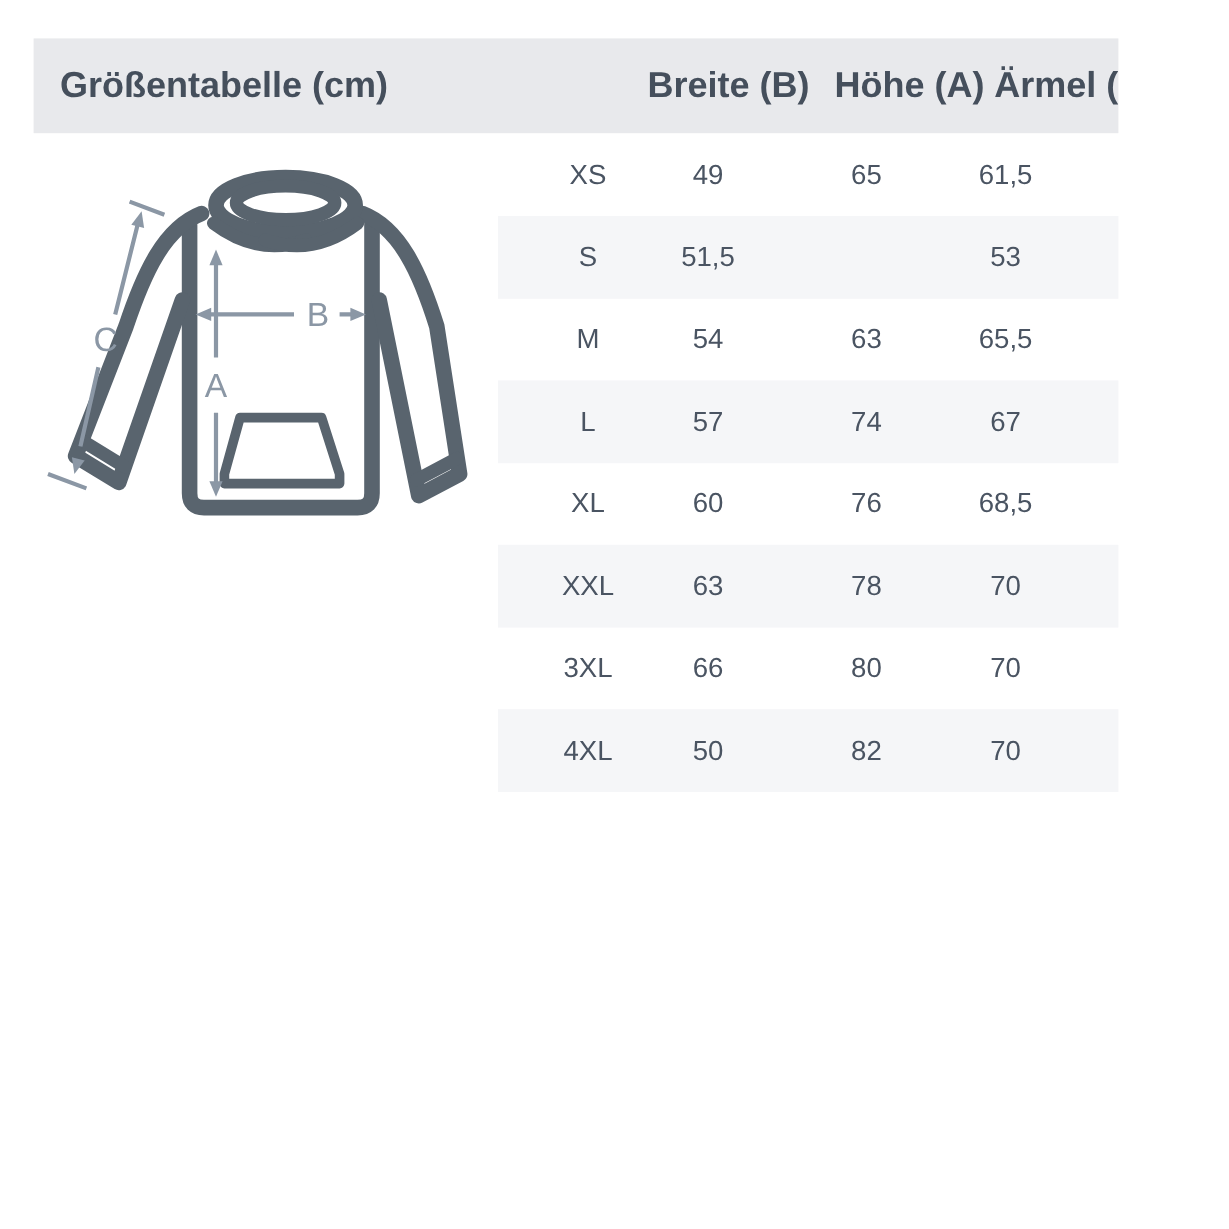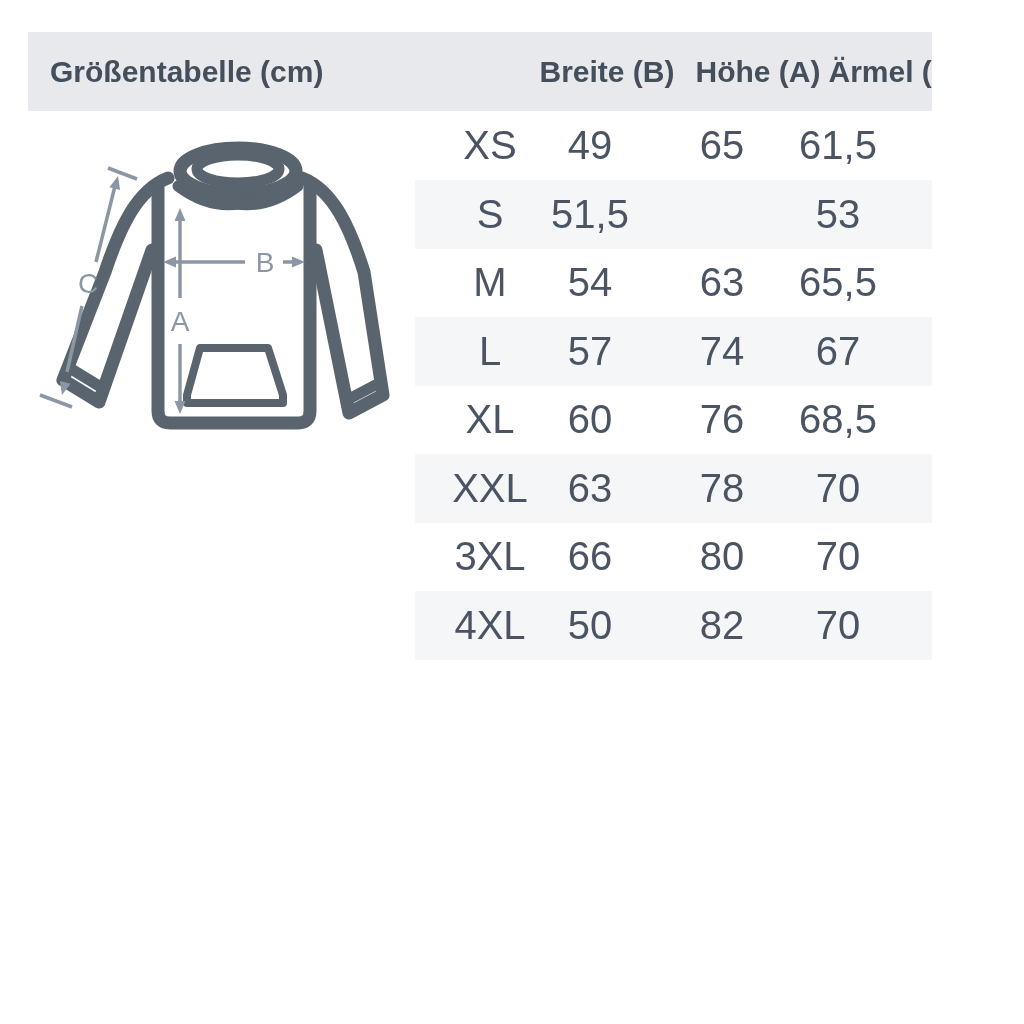--- a/index.html
+++ b/index.html
@@ -13,21 +13,21 @@
         font-size:30px;font-weight:bold;color:var(--heading_text);white-space:nowrap;}
   .band .col{position:absolute;top:50%;transform:translate(-50%,-50%);
         font-size:30px;font-weight:bold;color:var(--heading_text);white-space:nowrap;}
   .col-b{left:579px;} .col-a{left:730px;} .col-c{left:868px;}
 
   
   .rows-host{position:absolute;left:0;top:0;}
   .row{position:absolute;left:415px;width:585px;height:69px;}
   .row.stripe{background:var(--stripe_bg);}
   .cell{position:absolute;top:0;height:100%;width:150px;display:flex;
-        align-items:center;justify-content:center;font-size:40px;color:var(--cell_text);}
+        align-items:center;justify-content:center;font-size:23px;color:var(--cell_text);}
   .c-size{left:0;} .c-b{left:100px;} .c-a{left:232px;} .c-c{left:348px;}
 
   
   .hoodie{position:absolute;left:25px;top:112px;width:380px;height:345px;}
   .hd{stroke:var(--hoodie_line);fill:none;stroke-linecap:round;stroke-linejoin:round;}
   .arrow-line{stroke:var(--arrow);stroke-width:3.5;fill:none;}
   .arrow-head{fill:var(--arrow);stroke:none;}
   .dim-label{fill:var(--arrow);font-size:28px;font-family:"Liberation Sans",sans-serif;}
 
   

